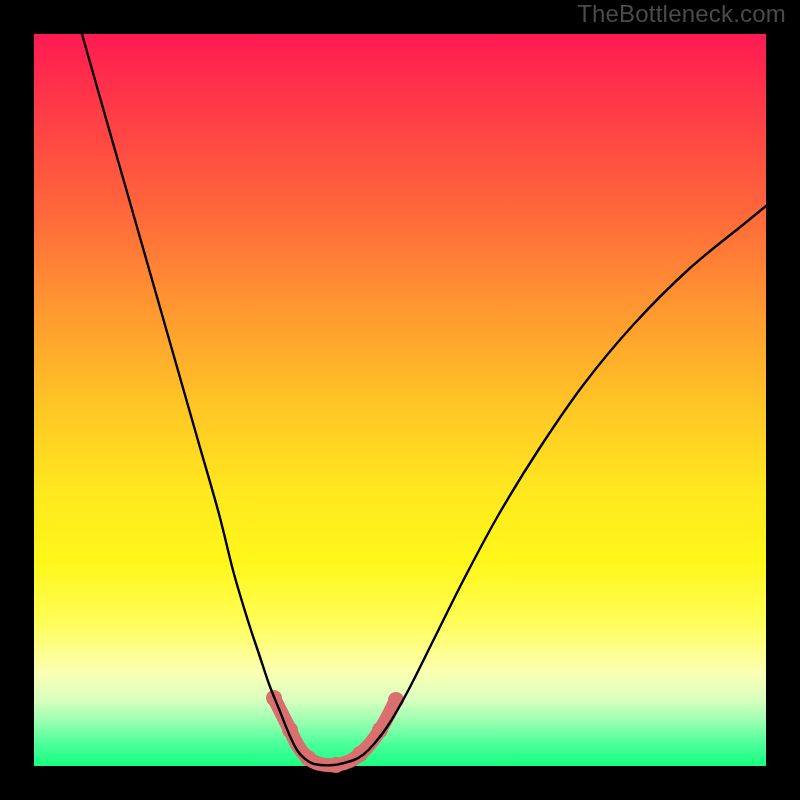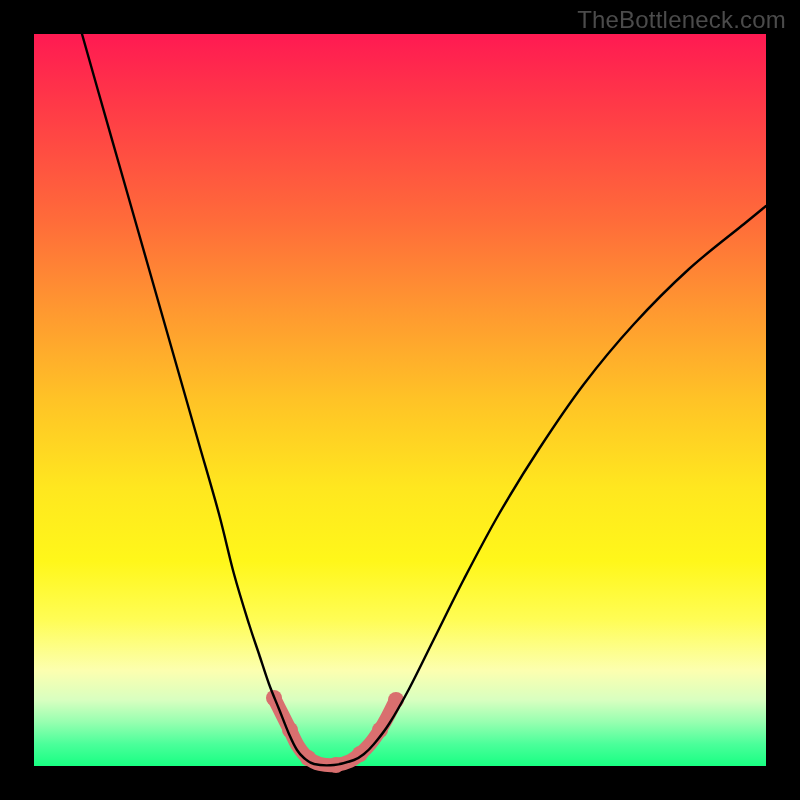--- a/index.html
+++ b/index.html
@@ -36,21 +36,21 @@
       #fffd55 80%,
       #fcffb0 87%,
       #d8ffc0 91%,
       #97ffb0 94%,
       #4bff9a 97%,
       #18ff82 100%
     );
   }
   .watermark {
     position: absolute;
-    top: 6px;
+    top: 0;
     right: 14px;
     color: #4b4b4b;
     font-size: 24px;
     font-weight: 500;
     letter-spacing: 0.2px;
     user-select: none;
   }
   svg.curve {
     position: absolute;
     left: 0;

